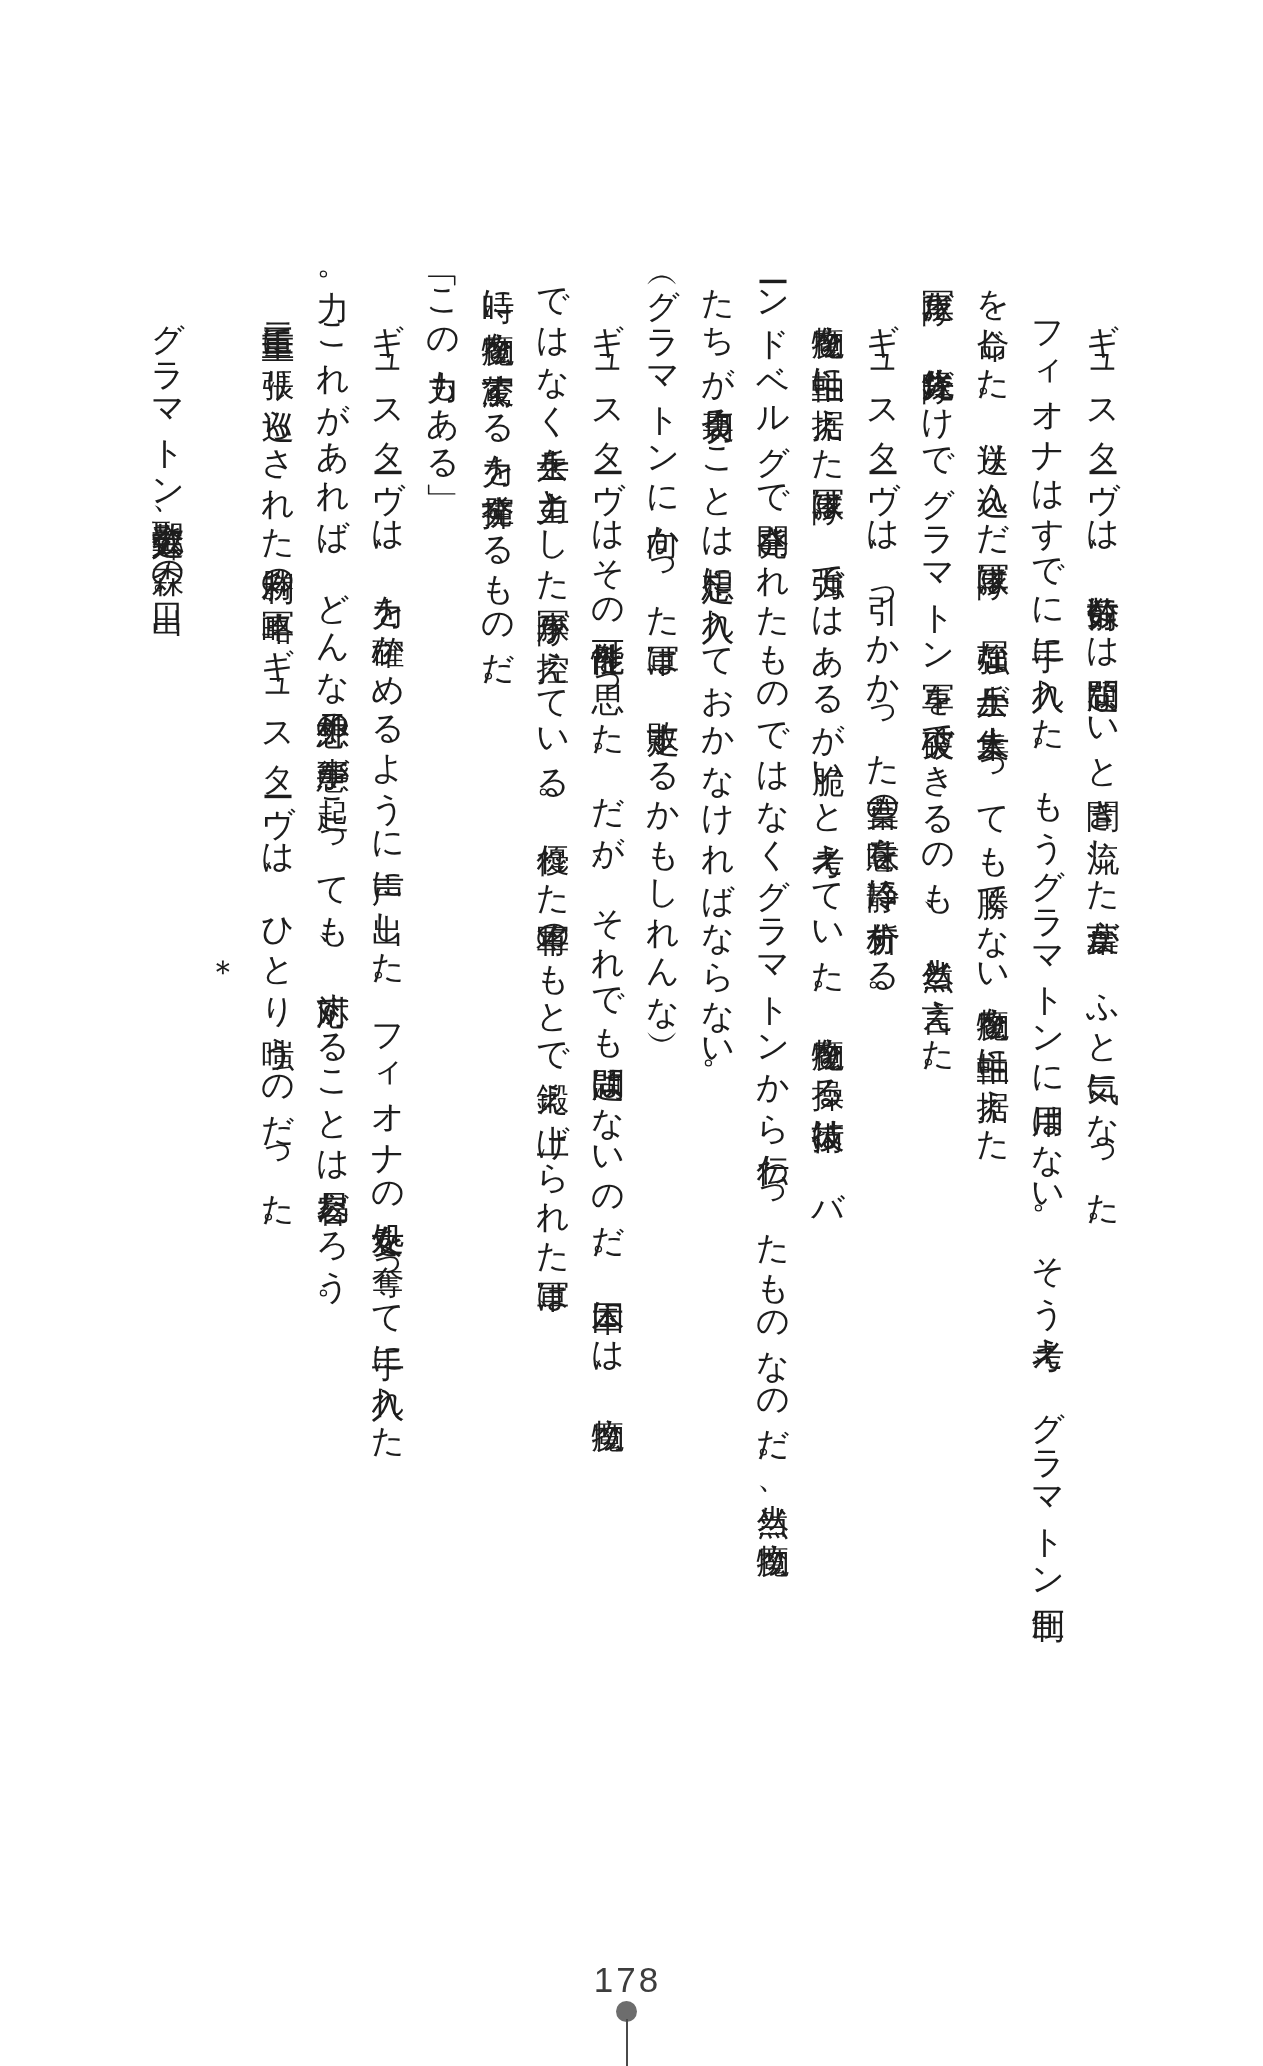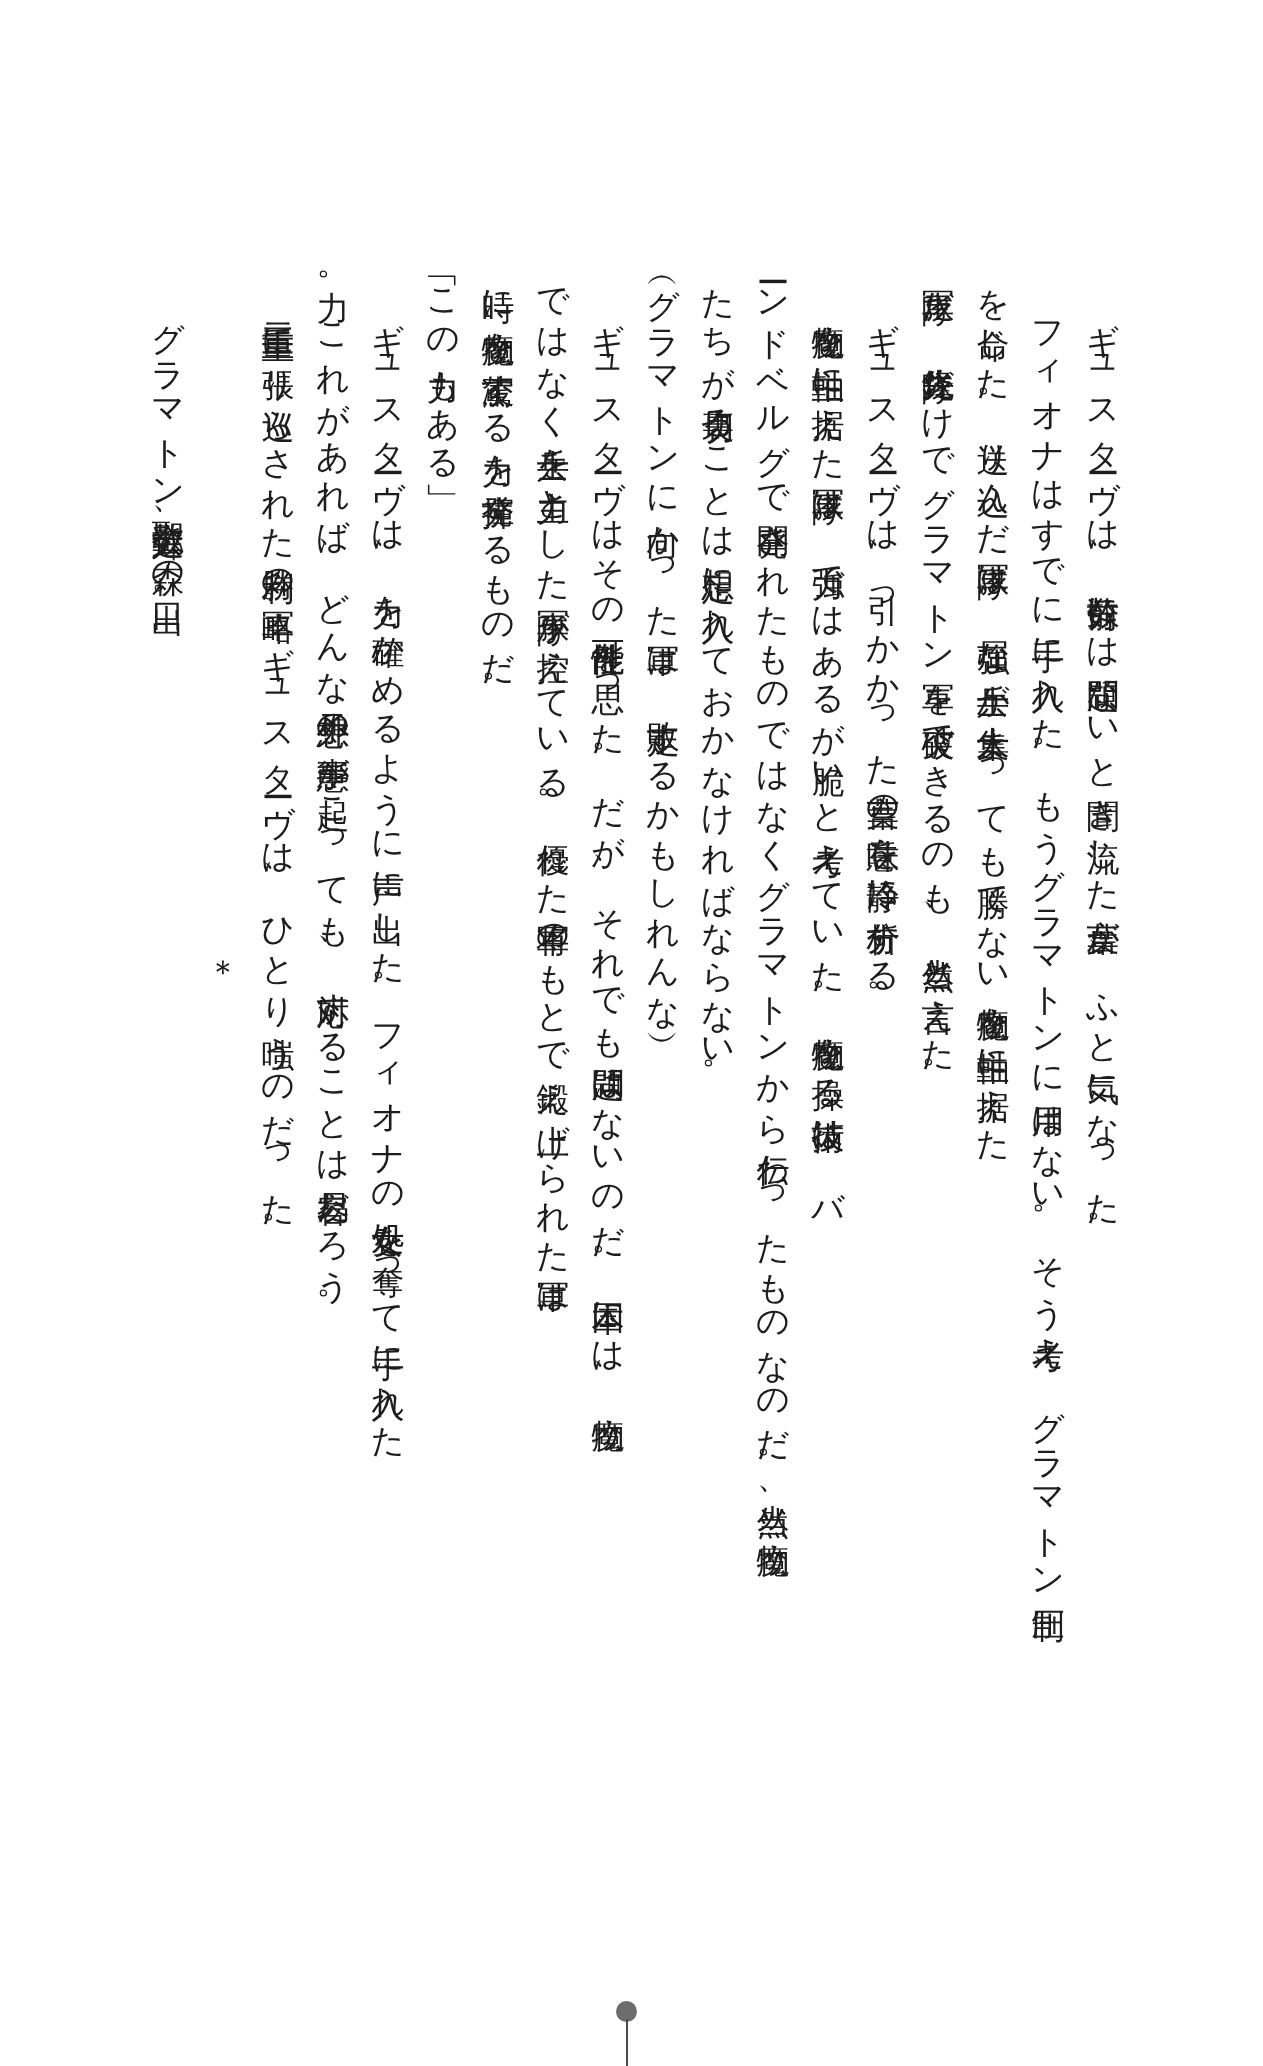--- a/index.html
+++ b/index.html
@@ -85,17 +85,18 @@
     <p>ではなく兵士を主力とした軍隊が控えている。優れた将軍のもとで鍛え上げられた軍は、</p>
     <p>時に魔物を凌駕する力を発揮するものだ。</p>
     <p>「この力もある」</p>
     <p>　ギュスターヴは、力を確かめるように声に出した。フィオナの処女を奪って手に入れた</p>
     <p>力。これがあれば、どんな予想外の事態が起こっても、対応することは容易だろう。</p>
     <p>　二重三重に張り巡らされた勝利の軍略。ギュスターヴは、ひとり嗤うのだった。</p>
     <p class="separator">＊</p>
     <p>　グラマトン聖教会近郊、森の出口。</p>
   </div>
 
+  <div class="page-number">178</div>
 
   <div class="marker-dot"></div>
   <div class="marker-line"></div>
 
 </div>
 
 </body></html>

